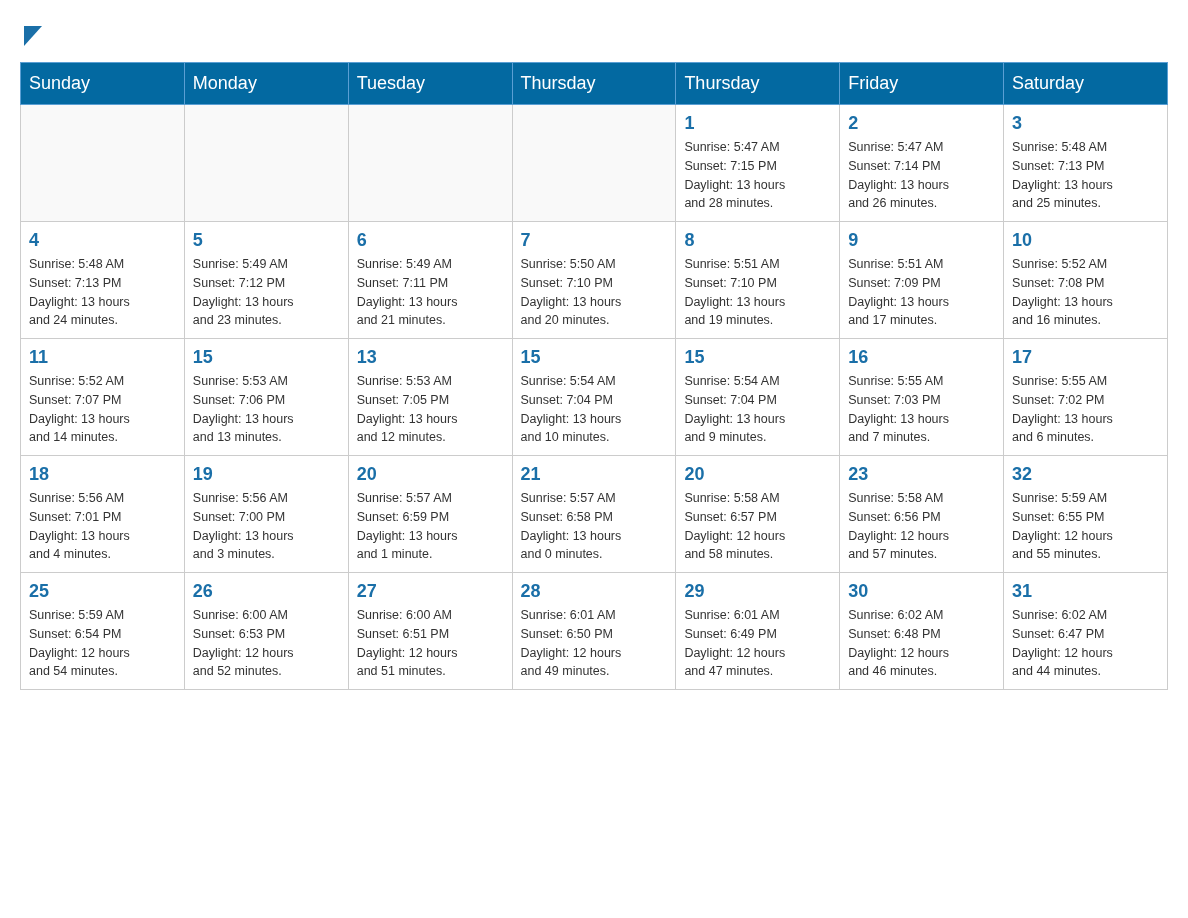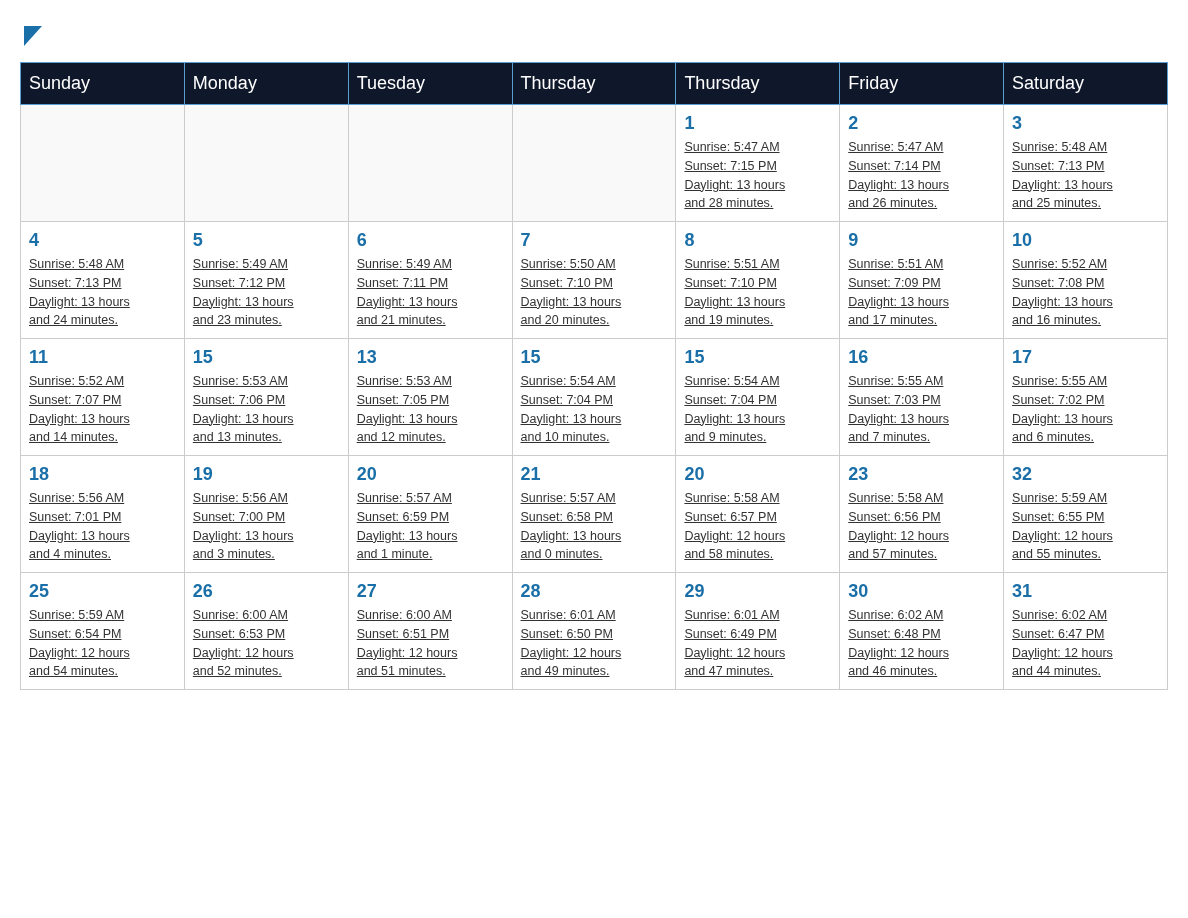--- a/index.html
+++ b/index.html
@@ -29,21 +29,21 @@
       font-size: 22px;
       color: #444;
       margin-top: 4px;
     }
     .calendar {
       width: 100%;
       border-collapse: collapse;
       border: 1px solid #aaa;
     }
     .calendar th {
-      background-color: #0f172a;
+      background-color: #0369a1;
       color: #fff;
       font-size: 18px;
       font-weight: normal;
       padding: 10px 8px;
       text-align: left;
       border: 1px solid #5a9fd4;
     }
     .calendar td {
       vertical-align: top;
       padding: 8px;
@@ -57,21 +57,20 @@
       font-size: 18px;
       font-weight: bold;
       color: #1a6fa8;
       margin-bottom: 4px;
       display: block;
     }
     .day-info {
       font-size: 12.5px;
       color: #333;
       line-height: 1.5;
-      text-decoration: underline;
     }
     .empty-cell {
       background: #f9f9f9;
     }
     .logo-container {
       display: flex;
       flex-direction: column;
       align-items: flex-start;
       gap: 0;
     }

